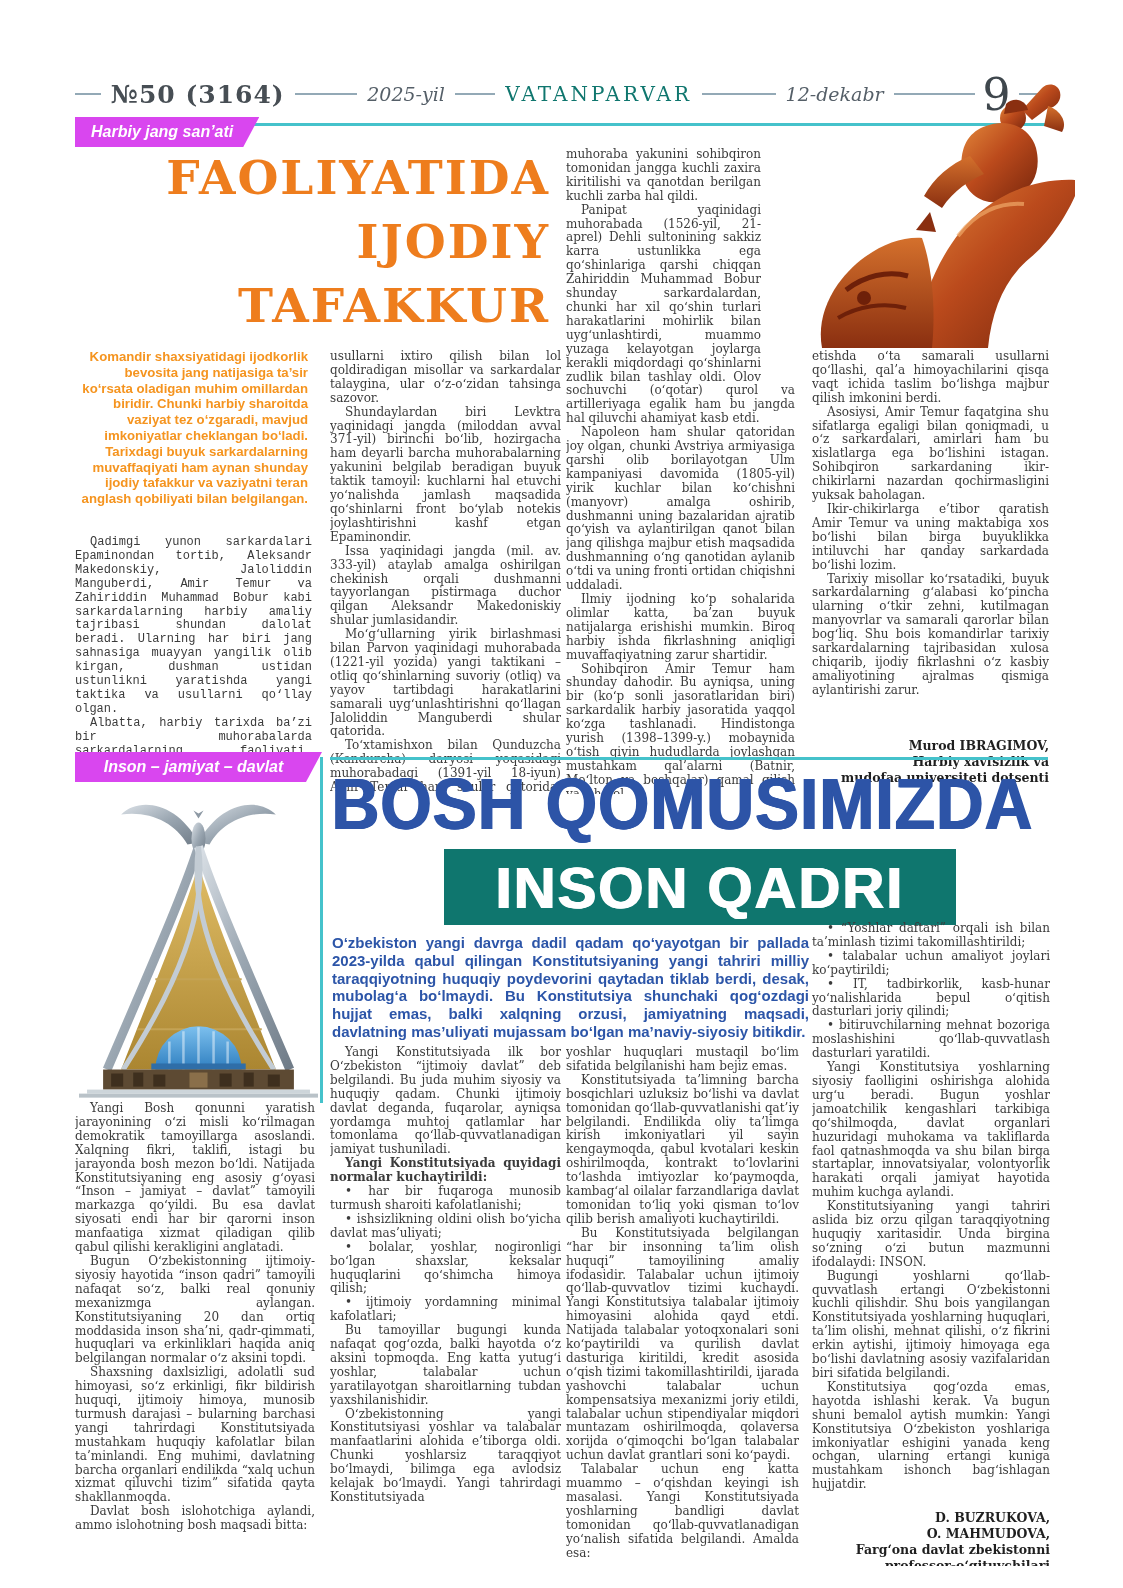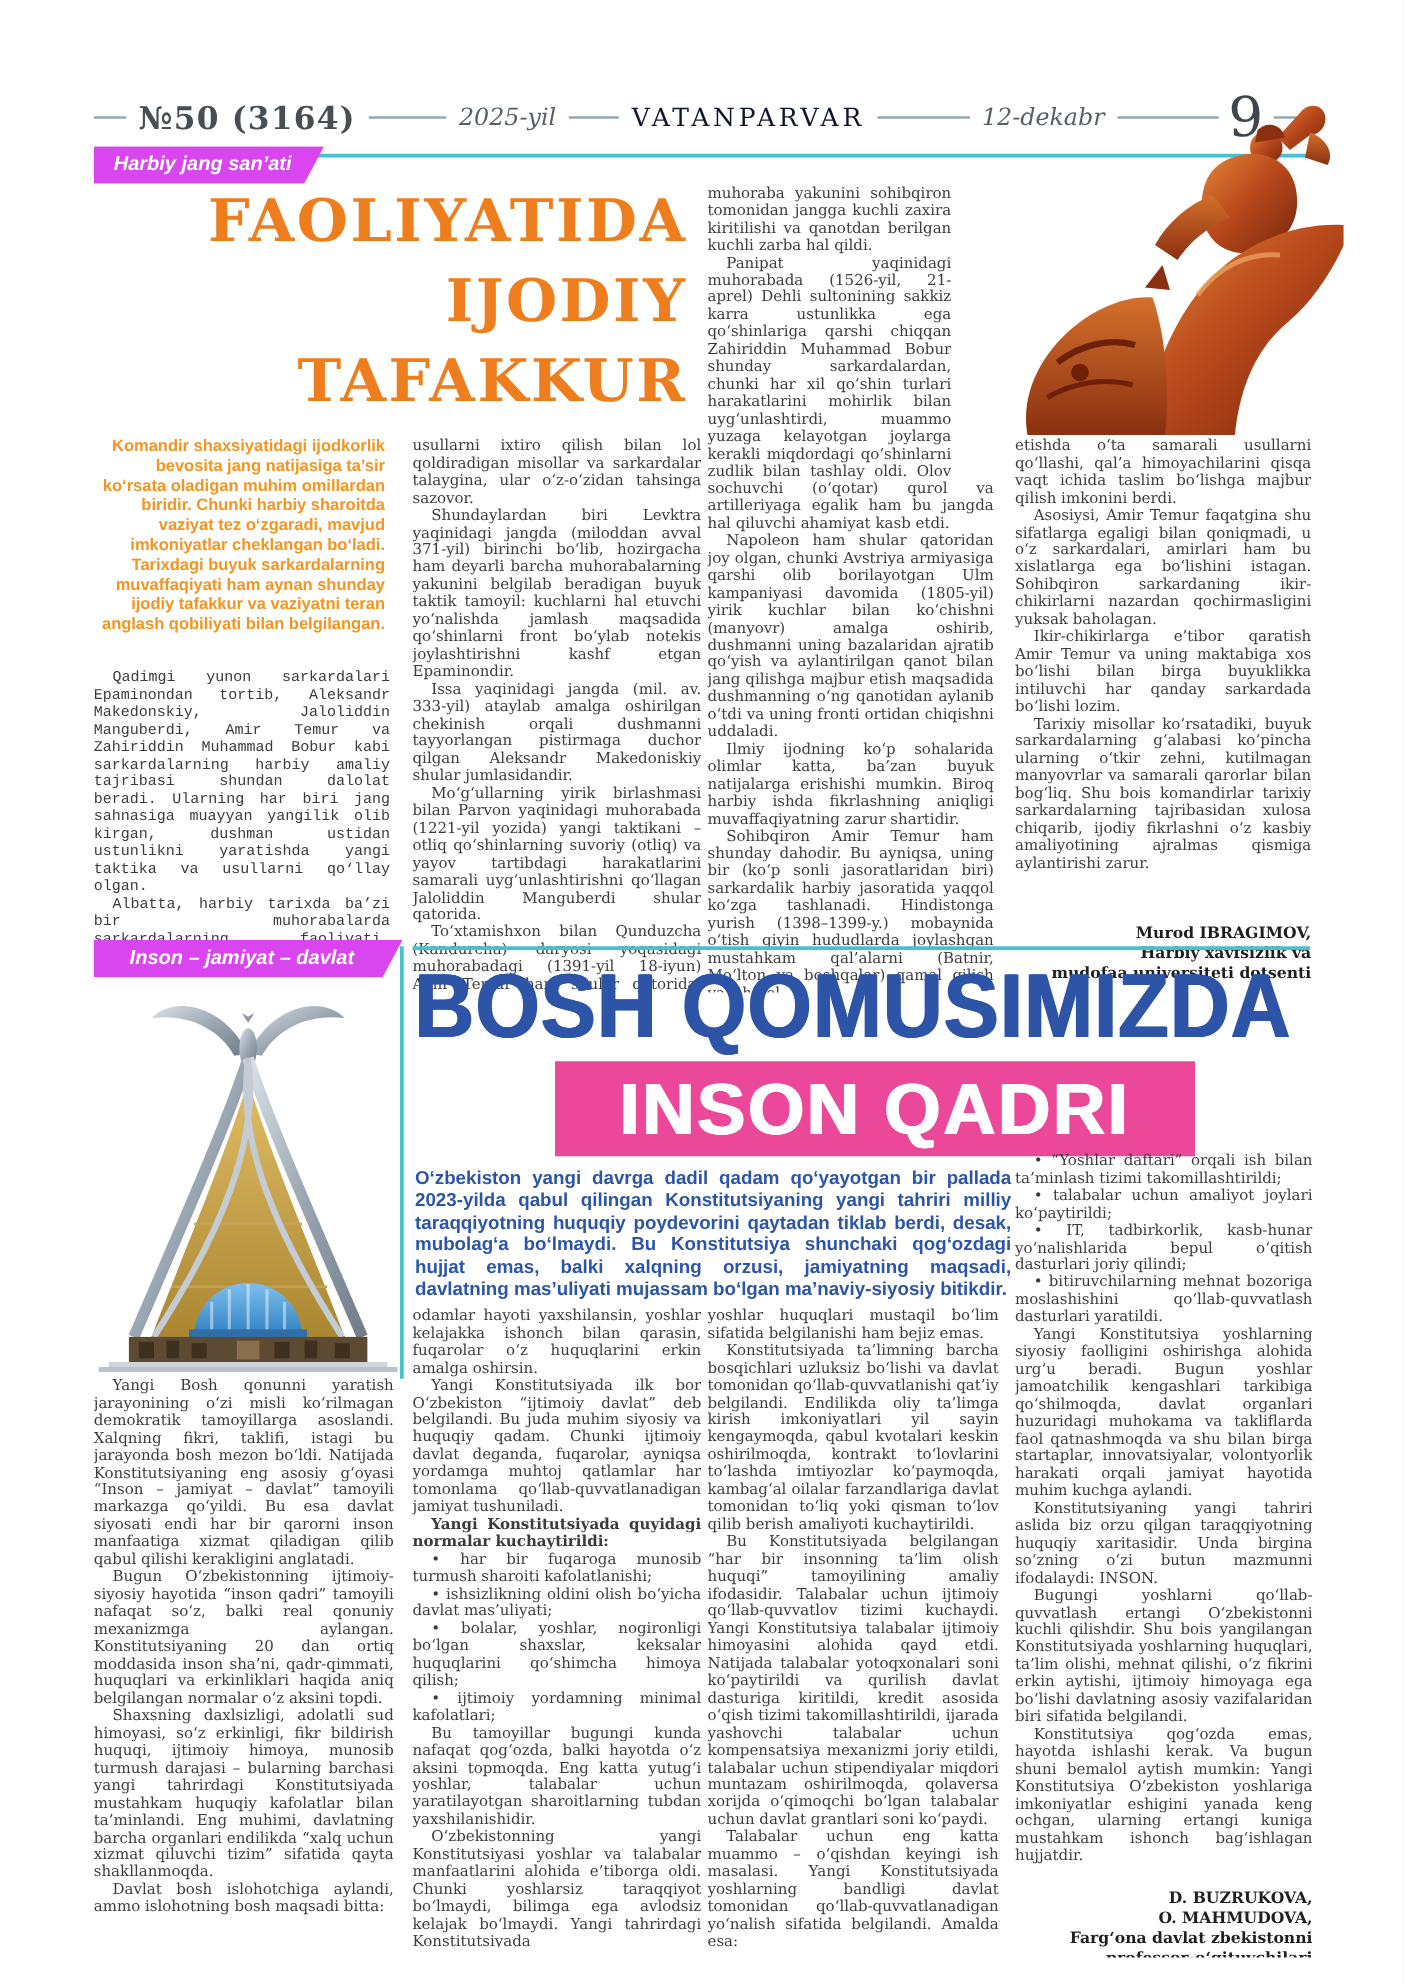--- a/index.html
+++ b/index.html
@@ -3,21 +3,21 @@
 <meta charset="utf-8">
 <style>
   html,body{margin:0;padding:0;background:#dfe3e6;}
   .page{position:relative;width:1123px;height:1588px;background:#ffffff;margin:0 auto;overflow:hidden;
         font-family:"DejaVu Serif",serif;}
   
   .header{position:absolute;left:75px;top:70px;width:973px;height:48px;display:flex;align-items:center;}
   .h-rule{height:2px;background:#93a9b6;}
   .issue{font-weight:bold;font-size:25px;letter-spacing:1px;white-space:nowrap;padding:0 10px;color:#474e54;}
   .h-script{font-style:italic;font-size:19px;padding:0 10px;white-space:nowrap;color:#555f68;}
-  .masthead{font-size:20px;letter-spacing:3px;padding:0 10px;white-space:nowrap;color:#0f172a;}
+  .masthead{font-size:20px;letter-spacing:3px;padding:0 10px;white-space:nowrap;color:#0f766e;}
   .pagenum{font-size:44px;padding:0 8px;color:#3f474d;}
   .hrule{position:absolute;background:#45c2cb;height:2.5px;}
   .vrule{position:absolute;background:#45c2cb;width:2.5px;}
   
   .kicker{position:absolute;height:30px;background:#d946ef;color:#fff;z-index:5;
           font:bold italic 16px/30px "Liberation Sans",sans-serif;
           padding:0 26px 0 16px;
           clip-path:polygon(0 0,100% 0,calc(100% - 16px) 100%,0 100%);}
   
   .headline-orange{position:absolute;left:80px;top:146px;width:470px;text-align:right;color:#ee7d1d;}
@@ -31,21 +31,21 @@
   .wrap-spacer{float:right;width:34px;height:230px;}
   .authors{margin-top:40px;}
   .authors p,.authors2 p{margin:0;text-indent:0;text-align:right;font-weight:bold;
             font-size:12.5px;line-height:16px;color:#1f1f1f;}
   .authors2{margin-top:18px;}
   
   .hl2a{position:absolute;left:315px;top:760px;width:735px;text-align:center;
         font:bold 66px/80px "Liberation Sans",sans-serif;color:#2d54a7;letter-spacing:1px;
         transform:scale(1,1.1);transform-origin:top center;
         text-shadow:0.8px 0 0 #2d54a7,-0.8px 0 0 #2d54a7;}
-  .hl2b-box{position:absolute;left:444px;top:849px;width:512px;height:76px;background:#ec4899;
+  .hl2b-box{position:absolute;left:444px;top:849px;width:512px;height:76px;background:#0f766e;
             display:flex;align-items:center;justify-content:center;}
   .hl2b-box span{font:bold 58px "Liberation Sans",sans-serif;color:#fff;letter-spacing:2px;
                  text-shadow:0.8px 0 0 #fff,-0.8px 0 0 #fff;}
   .lead-blue{position:absolute;left:332px;top:934px;width:477px;text-align:justify;
              font:bold 15px/17.8px "Liberation Sans",sans-serif;color:#2c55a8;}
   
   .statue{position:absolute;left:726px;top:80px;width:349px;height:268px;}
   .monument{position:absolute;left:77px;top:788px;width:243px;height:310px;}
 </style>
 </head>
@@ -197,21 +197,20 @@
 
   <div class="lead-blue">O‘zbekiston yangi davrga dadil qadam qo‘yayotgan bir pallada 2023-yilda qabul qilingan Konstitutsiyaning yangi tahriri milliy taraqqiyotning huquqiy poydevorini qaytadan tiklab berdi, desak, mubolag‘a bo‘lmaydi. Bu Konstitutsiya shunchaki qog‘ozdagi hujjat emas, balki xalqning orzusi, jamiyatning maqsadi, davlatning mas’uliyati mujassam bo‘lgan ma’naviy-siyosiy bitikdir.</div>
 
   <div class="col" style="left:75px;top:1102px;width:240px;height:458px;">
       <p>Yangi Bosh qonunni yaratish jarayonining o‘zi misli ko‘rilmagan demokratik tamoyillarga asoslandi. Xalqning fikri, taklifi, istagi bu jarayonda bosh mezon bo‘ldi. Natijada Konstitutsiyaning eng asosiy g‘oyasi “Inson – jamiyat – davlat” tamoyili markazga qo‘yildi. Bu esa davlat siyosati endi har bir qarorni inson manfaatiga xizmat qiladigan qilib qabul qilishi kerakligini anglatadi.</p>
       <p>Bugun O‘zbekistonning ijtimoiy-siyosiy hayotida “inson qadri” tamoyili nafaqat so‘z, balki real qonuniy mexanizmga aylangan. Konstitutsiyaning 20 dan ortiq moddasida inson sha’ni, qadr-qimmati, huquqlari va erkinliklari haqida aniq belgilangan normalar o‘z aksini topdi.</p>
       <p>Shaxsning daxlsizligi, adolatli sud himoyasi, so‘z erkinligi, fikr bildirish huquqi, ijtimoiy himoya, munosib turmush darajasi – bularning barchasi yangi tahrirdagi Konstitutsiyada mustahkam huquqiy kafolatlar bilan ta’minlandi. Eng muhimi, davlatning barcha organlari endilikda “xalq uchun xizmat qiluvchi tizim” sifatida qayta shakllanmoqda.</p>
       <p>Davlat bosh islohotchiga aylandi, ammo islohotning bosh maqsadi bitta:</p>
     </div>
   <div class="col" style="left:330px;top:1046px;width:231px;height:512px;">
-      <p class="cont">odamlar hayoti yaxshilansin, yoshlar kelajakka ishonch bilan qarasin, fuqarolar o‘z huquqlarini erkin amalga oshirsin.</p>
       <p>Yangi Konstitutsiyada ilk bor O‘zbekiston “ijtimoiy davlat” deb belgilandi. Bu juda muhim siyosiy va huquqiy qadam. Chunki ijtimoiy davlat deganda, fuqarolar, ayniqsa yordamga muhtoj qatlamlar har tomonlama qo‘llab-quvvatlanadigan jamiyat tushuniladi.</p>
       <p class="bold">Yangi Konstitutsiyada quyidagi normalar kuchaytirildi:</p>
       <p>• har bir fuqaroga munosib turmush sharoiti kafolatlanishi;</p>
       <p>• ishsizlikning oldini olish bo‘yicha davlat mas’uliyati;</p>
       <p>• bolalar, yoshlar, nogironligi bo‘lgan shaxslar, keksalar huquqlarini qo‘shimcha himoya qilish;</p>
       <p>• ijtimoiy yordamning minimal kafolatlari;</p>
       <p>Bu tamoyillar bugungi kunda nafaqat qog‘ozda, balki hayotda o‘z aksini topmoqda. Eng katta yutug‘i yoshlar, talabalar uchun yaratilayotgan sharoitlarning tubdan yaxshilanishidir.</p>
       <p>O‘zbekistonning yangi Konstitutsiyasi yoshlar va talabalar manfaatlarini alohida e’tiborga oldi. Chunki yoshlarsiz taraqqiyot bo‘lmaydi, bilimga ega avlodsiz kelajak bo‘lmaydi. Yangi tahrirdagi Konstitutsiyada</p>
     </div>
   <div class="col" style="left:566px;top:1046px;width:233px;height:516px;">

